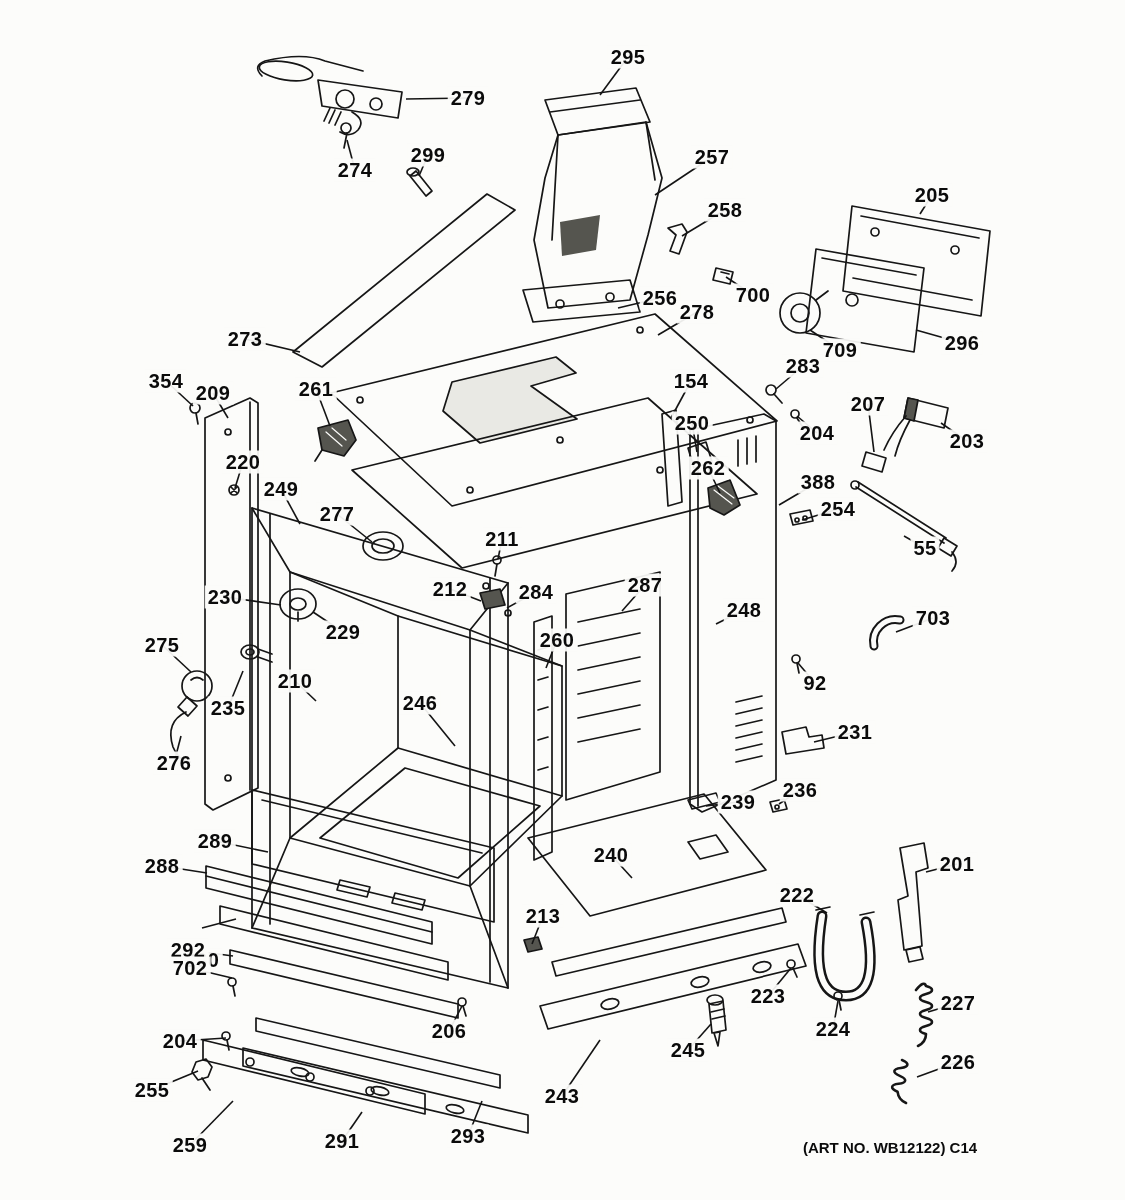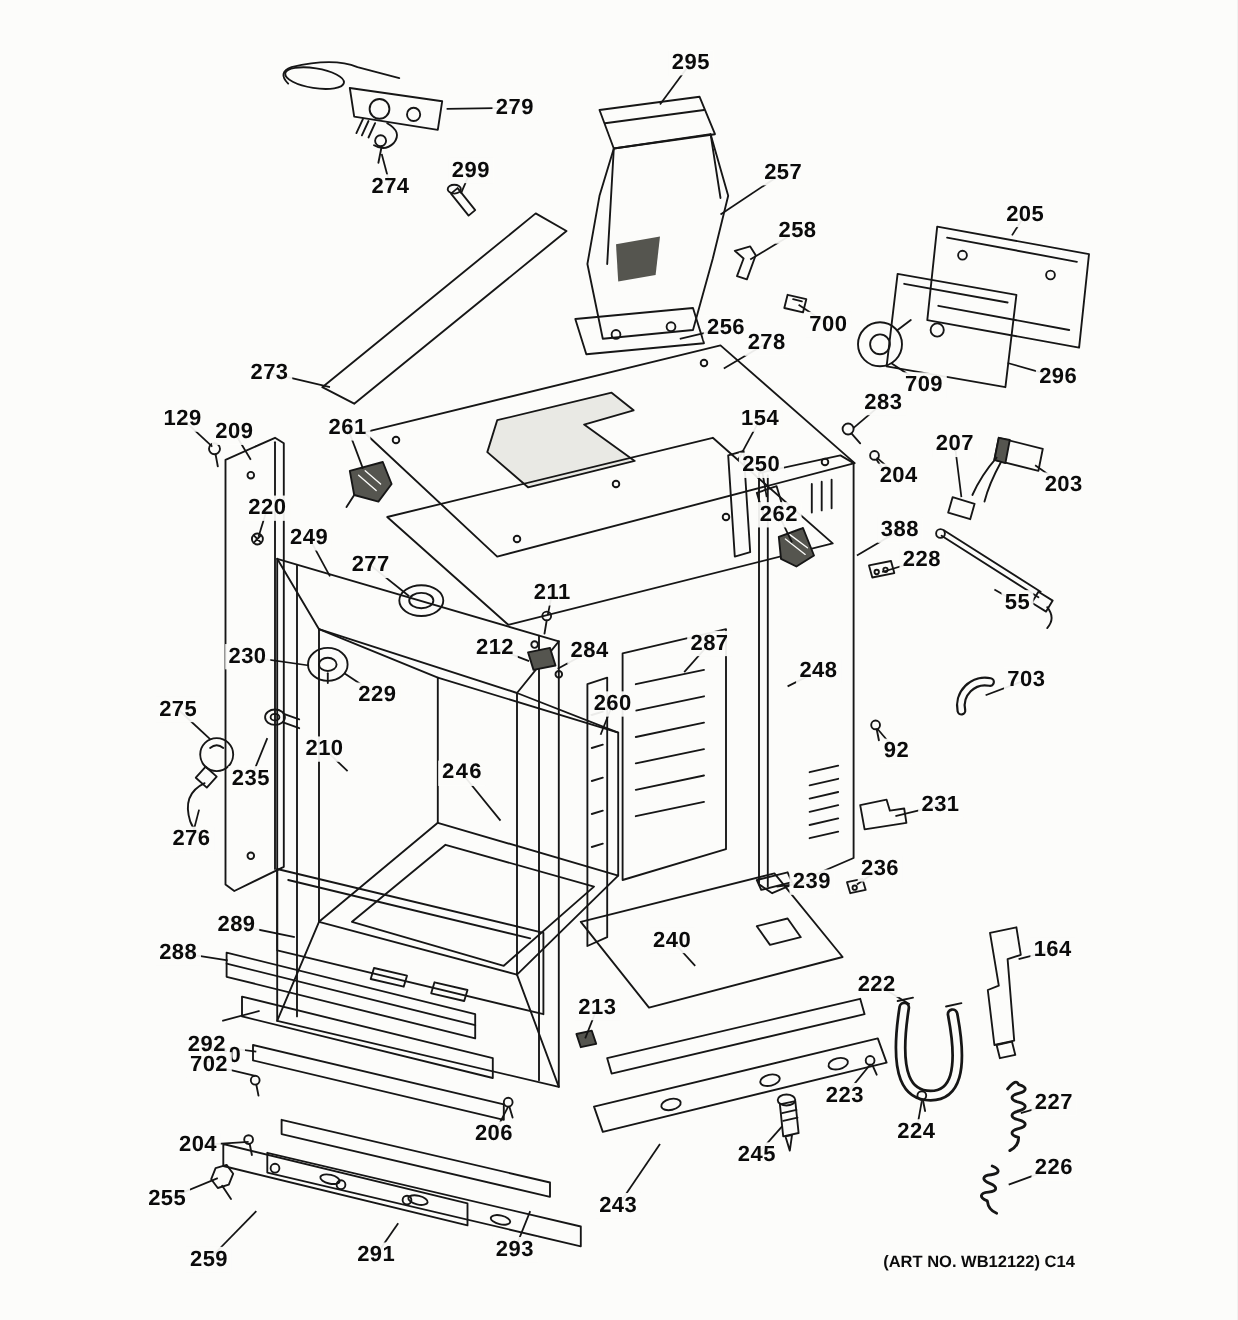--- a/index.html
+++ b/index.html
@@ -421,57 +421,57 @@
       <div class="part-label" style="left: 712px; top: 157px;">257</div>
       <div class="part-label" style="left: 725px; top: 210px;">258</div>
       <div class="part-label" style="left: 932px; top: 195px;">205</div>
       <div class="part-label" style="left: 753px; top: 295px;">700</div>
       <div class="part-label" style="left: 660px; top: 298px;">256</div>
       <div class="part-label" style="left: 697px; top: 312px;">278</div>
       <div class="part-label" style="left: 962px; top: 343px;">296</div>
       <div class="part-label" style="left: 840px; top: 350px;">709</div>
       <div class="part-label" style="left: 245px; top: 339px;">273</div>
       <div class="part-label" style="left: 803px; top: 366px;">283</div>
-      <div class="part-label" style="left: 166px; top: 381px;">129</div>
+      <div class="part-label" style="left: 166px; top: 381px;">354</div>
       <div class="part-label" style="left: 213px; top: 393px;">209</div>
       <div class="part-label" style="left: 316px; top: 389px;">261</div>
       <div class="part-label" style="left: 691px; top: 381px;">154</div>
       <div class="part-label" style="left: 817px; top: 433px;">204</div>
       <div class="part-label" style="left: 868px; top: 404px;">207</div>
       <div class="part-label" style="left: 967px; top: 441px;">203</div>
       <div class="part-label" style="left: 243px; top: 462px;">220</div>
       <div class="part-label" style="left: 692px; top: 423px; text-align: right;">250</div>
       <div class="part-label" style="left: 708px; top: 468px;">262</div>
       <div class="part-label" style="left: 818px; top: 482px;">388</div>
       <div class="part-label" style="left: 281px; top: 489px;">249</div>
-      <div class="part-label" style="left: 838px; top: 509px;">228</div>
+      <div class="part-label" style="left: 838px; top: 509px;">254</div>
       <div class="part-label" style="left: 337px; top: 514px;">277</div>
       <div class="part-label" style="left: 502px; top: 539px;">211</div>
       <div class="part-label" style="left: 925px; top: 548px;">55</div>
       <div class="part-label" style="left: 450px; top: 589px;">212</div>
       <div class="part-label" style="left: 536px; top: 592px;">284</div>
       <div class="part-label" style="left: 645px; top: 585px;">287</div>
       <div class="part-label" style="left: 225px; top: 597px;">230</div>
       <div class="part-label" style="left: 343px; top: 632px;">229</div>
       <div class="part-label" style="left: 557px; top: 640px;">260</div>
       <div class="part-label" style="left: 744px; top: 610px;">248</div>
       <div class="part-label" style="left: 933px; top: 618px;">703</div>
       <div class="part-label" style="left: 162px; top: 645px;">275</div>
       <div class="part-label" style="left: 815px; top: 683px;">92</div>
       <div class="part-label" style="left: 228px; top: 708px;">235</div>
       <div class="part-label" style="left: 295px; top: 681px;">210</div>
-      <div class="part-label" style="left: 420px; top: 703px; font-family: Liberation Mono, monospace;">246</div>
+      <div class="part-label" style="left: 420px; top: 703px;">246</div>
       <div class="part-label" style="left: 174px; top: 763px; text-align: right;">276</div>
       <div class="part-label" style="left: 855px; top: 732px;">231</div>
       <div class="part-label" style="left: 738px; top: 802px;">239</div>
       <div class="part-label" style="left: 800px; top: 790px;">236</div>
       <div class="part-label" style="left: 215px; top: 841px;">289</div>
       <div class="part-label" style="left: 162px; top: 866px;">288</div>
       <div class="part-label" style="left: 611px; top: 855px;">240</div>
-      <div class="part-label" style="left: 957px; top: 864px;">164</div>
+      <div class="part-label" style="left: 957px; top: 864px;">201</div>
       <div class="part-label" style="left: 202px; top: 928px; margin-top: 32px;">290</div>
       <div class="part-label" style="left: 797px; top: 895px;">222</div>
       <div class="part-label" style="left: 188px; top: 950px;">292</div>
       <div class="part-label" style="left: 543px; top: 916px;">213</div>
       <div class="part-label" style="left: 190px; top: 968px;">702</div>
       <div class="part-label" style="left: 768px; top: 996px;">223</div>
       <div class="part-label" style="left: 180px; top: 1041px;">204</div>
       <div class="part-label" style="left: 449px; top: 1031px;">206</div>
       <div class="part-label" style="left: 833px; top: 1029px;">224</div>
       <div class="part-label" style="left: 958px; top: 1003px;">227</div>

